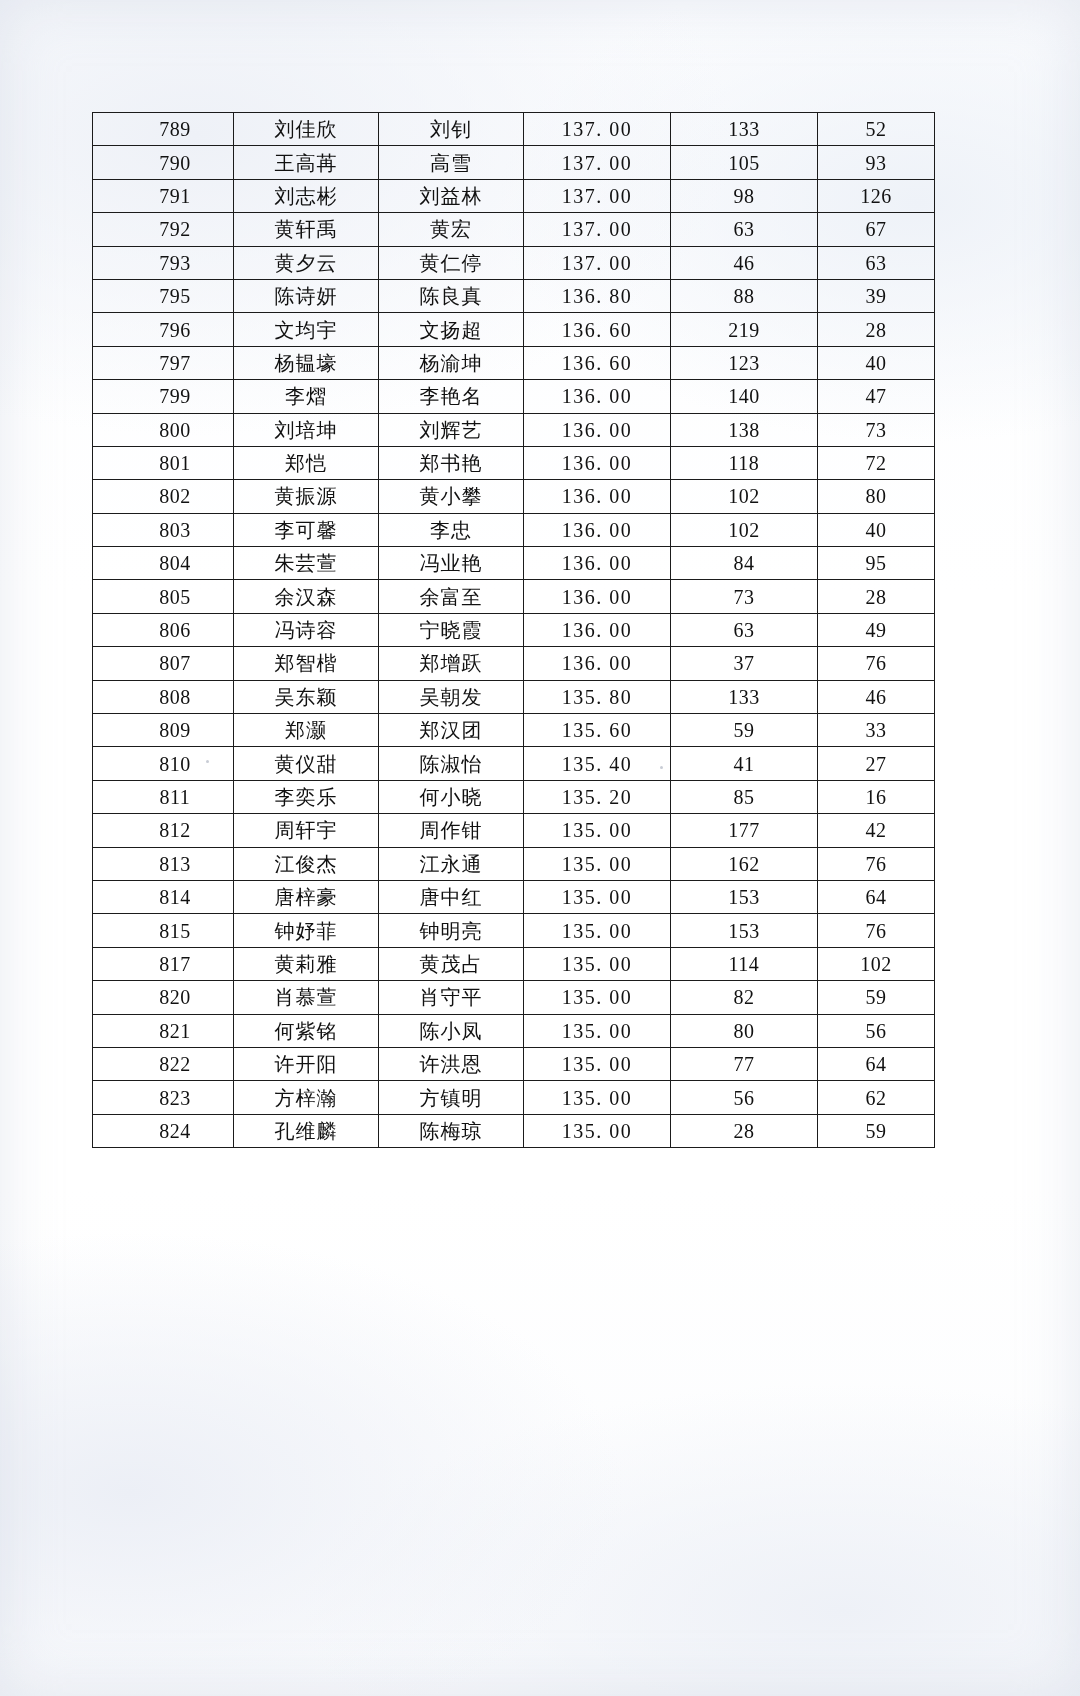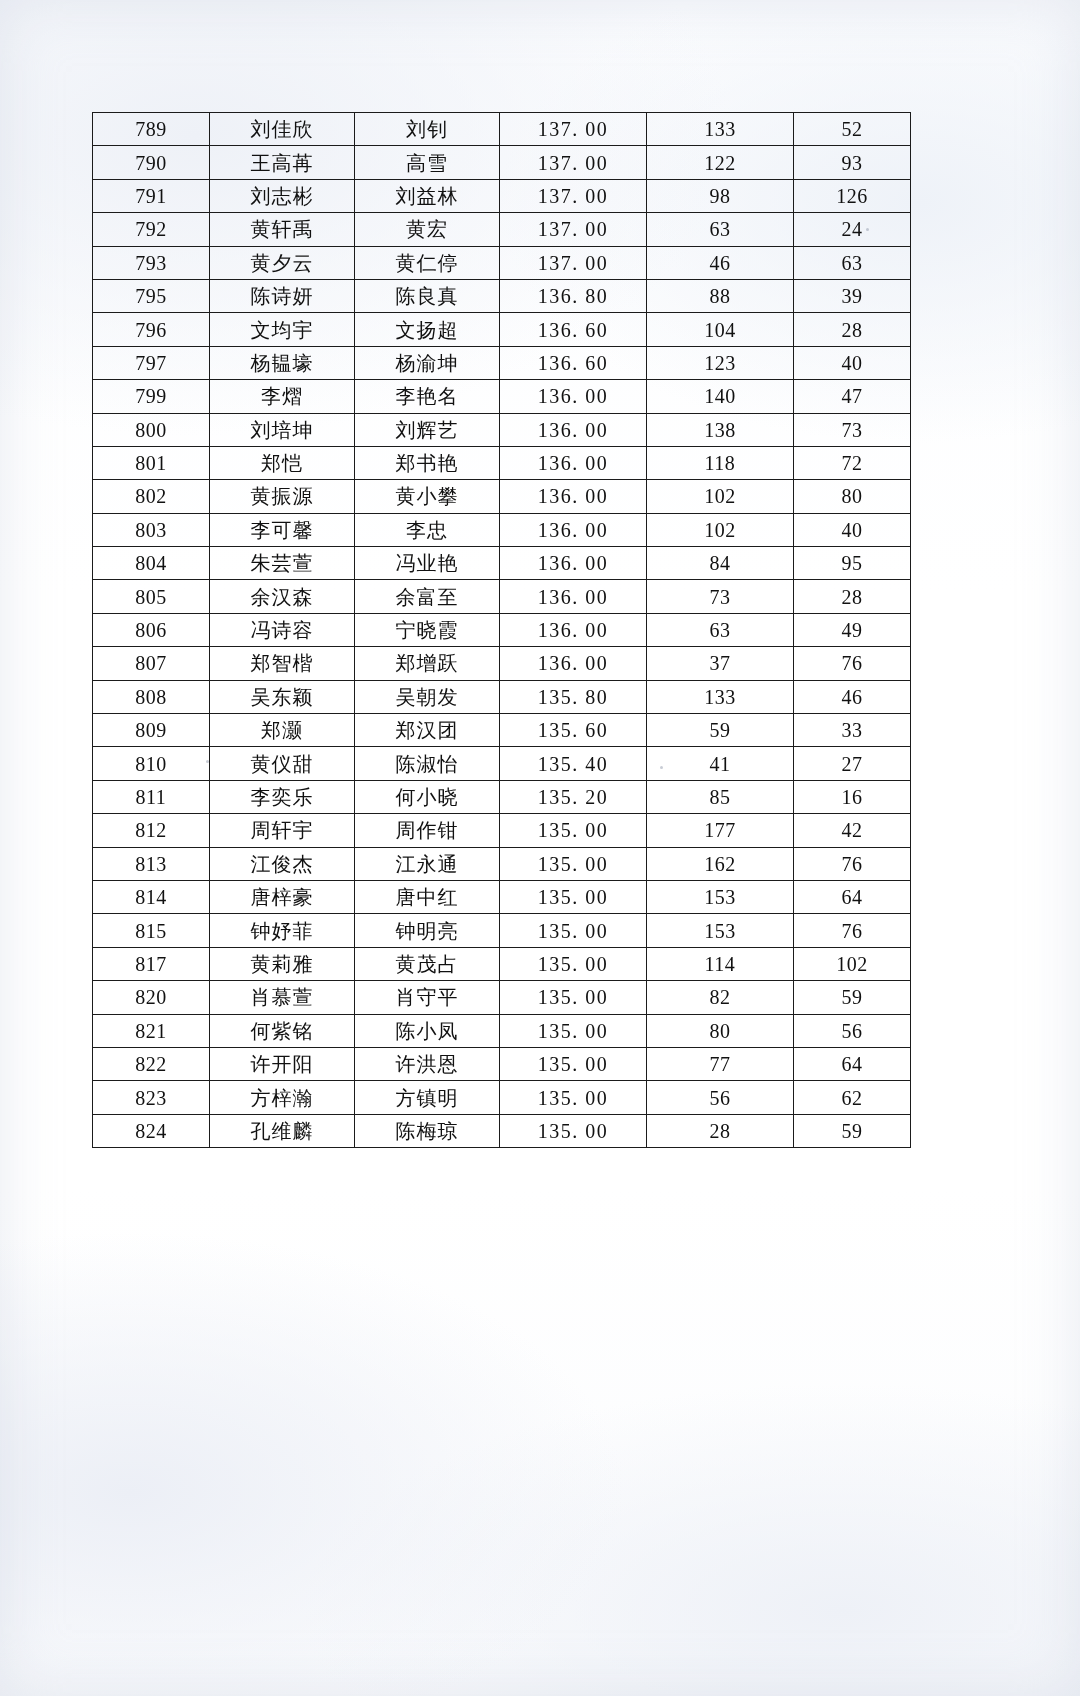--- a/index.html
+++ b/index.html
@@ -53,21 +53,21 @@
     height: 32.4px;
     text-align: center;
     vertical-align: middle;
     font-size: 20px;
     color: #111111;
     font-family: "Liberation Serif", "DejaVu Serif", serif;
     padding: 0;
     line-height: 1.1;
     letter-spacing: 0.5px;
   }
-  table.score-table td.c-rank { width: 116px; }
+  table.score-table td.c-rank { width: 116px; padding-left: 24px; }
   table.score-table td.c-name { width: 144px; }
   table.score-table td.c-guardian { width: 144px; }
   table.score-table td.c-score { width: 146px; }
   table.score-table td.c-num1 { width: 146px; }
   table.score-table td.c-num2 { width: 116px; }
 
   table.score-table td.c-name,
   table.score-table td.c-guardian {
     font-family: "DejaVu Serif", "Liberation Serif", serif;
     font-size: 20px;
@@ -103,38 +103,38 @@
             <td class="c-guardian">刘钊</td>
             <td class="c-score">137. 00</td>
             <td class="c-num1">133</td>
             <td class="c-num2">52</td>
           </tr>
           <tr>
             <td class="c-rank">790</td>
             <td class="c-name">王高苒</td>
             <td class="c-guardian">高雪</td>
             <td class="c-score">137. 00</td>
-            <td class="c-num1">122</td>
+            <td class="c-num1">105</td>
             <td class="c-num2">93</td>
           </tr>
           <tr>
             <td class="c-rank">791</td>
             <td class="c-name">刘志彬</td>
             <td class="c-guardian">刘益林</td>
             <td class="c-score">137. 00</td>
             <td class="c-num1">98</td>
             <td class="c-num2">126</td>
           </tr>
           <tr>
             <td class="c-rank">792</td>
             <td class="c-name">黄轩禹</td>
             <td class="c-guardian">黄宏</td>
             <td class="c-score">137. 00</td>
             <td class="c-num1">63</td>
-            <td class="c-num2">24</td>
+            <td class="c-num2">67</td>
           </tr>
           <tr>
             <td class="c-rank">793</td>
             <td class="c-name">黄夕云</td>
             <td class="c-guardian">黄仁停</td>
             <td class="c-score">137. 00</td>
             <td class="c-num1">46</td>
             <td class="c-num2">63</td>
           </tr>
           <tr>
@@ -143,21 +143,21 @@
             <td class="c-guardian">陈良真</td>
             <td class="c-score">136. 80</td>
             <td class="c-num1">88</td>
             <td class="c-num2">39</td>
           </tr>
           <tr>
             <td class="c-rank">796</td>
             <td class="c-name">文均宇</td>
             <td class="c-guardian">文扬超</td>
             <td class="c-score">136. 60</td>
-            <td class="c-num1">104</td>
+            <td class="c-num1">219</td>
             <td class="c-num2">28</td>
           </tr>
           <tr>
             <td class="c-rank">797</td>
             <td class="c-name">杨韫壕</td>
             <td class="c-guardian">杨渝坤</td>
             <td class="c-score">136. 60</td>
             <td class="c-num1">123</td>
             <td class="c-num2">40</td>
           </tr>

